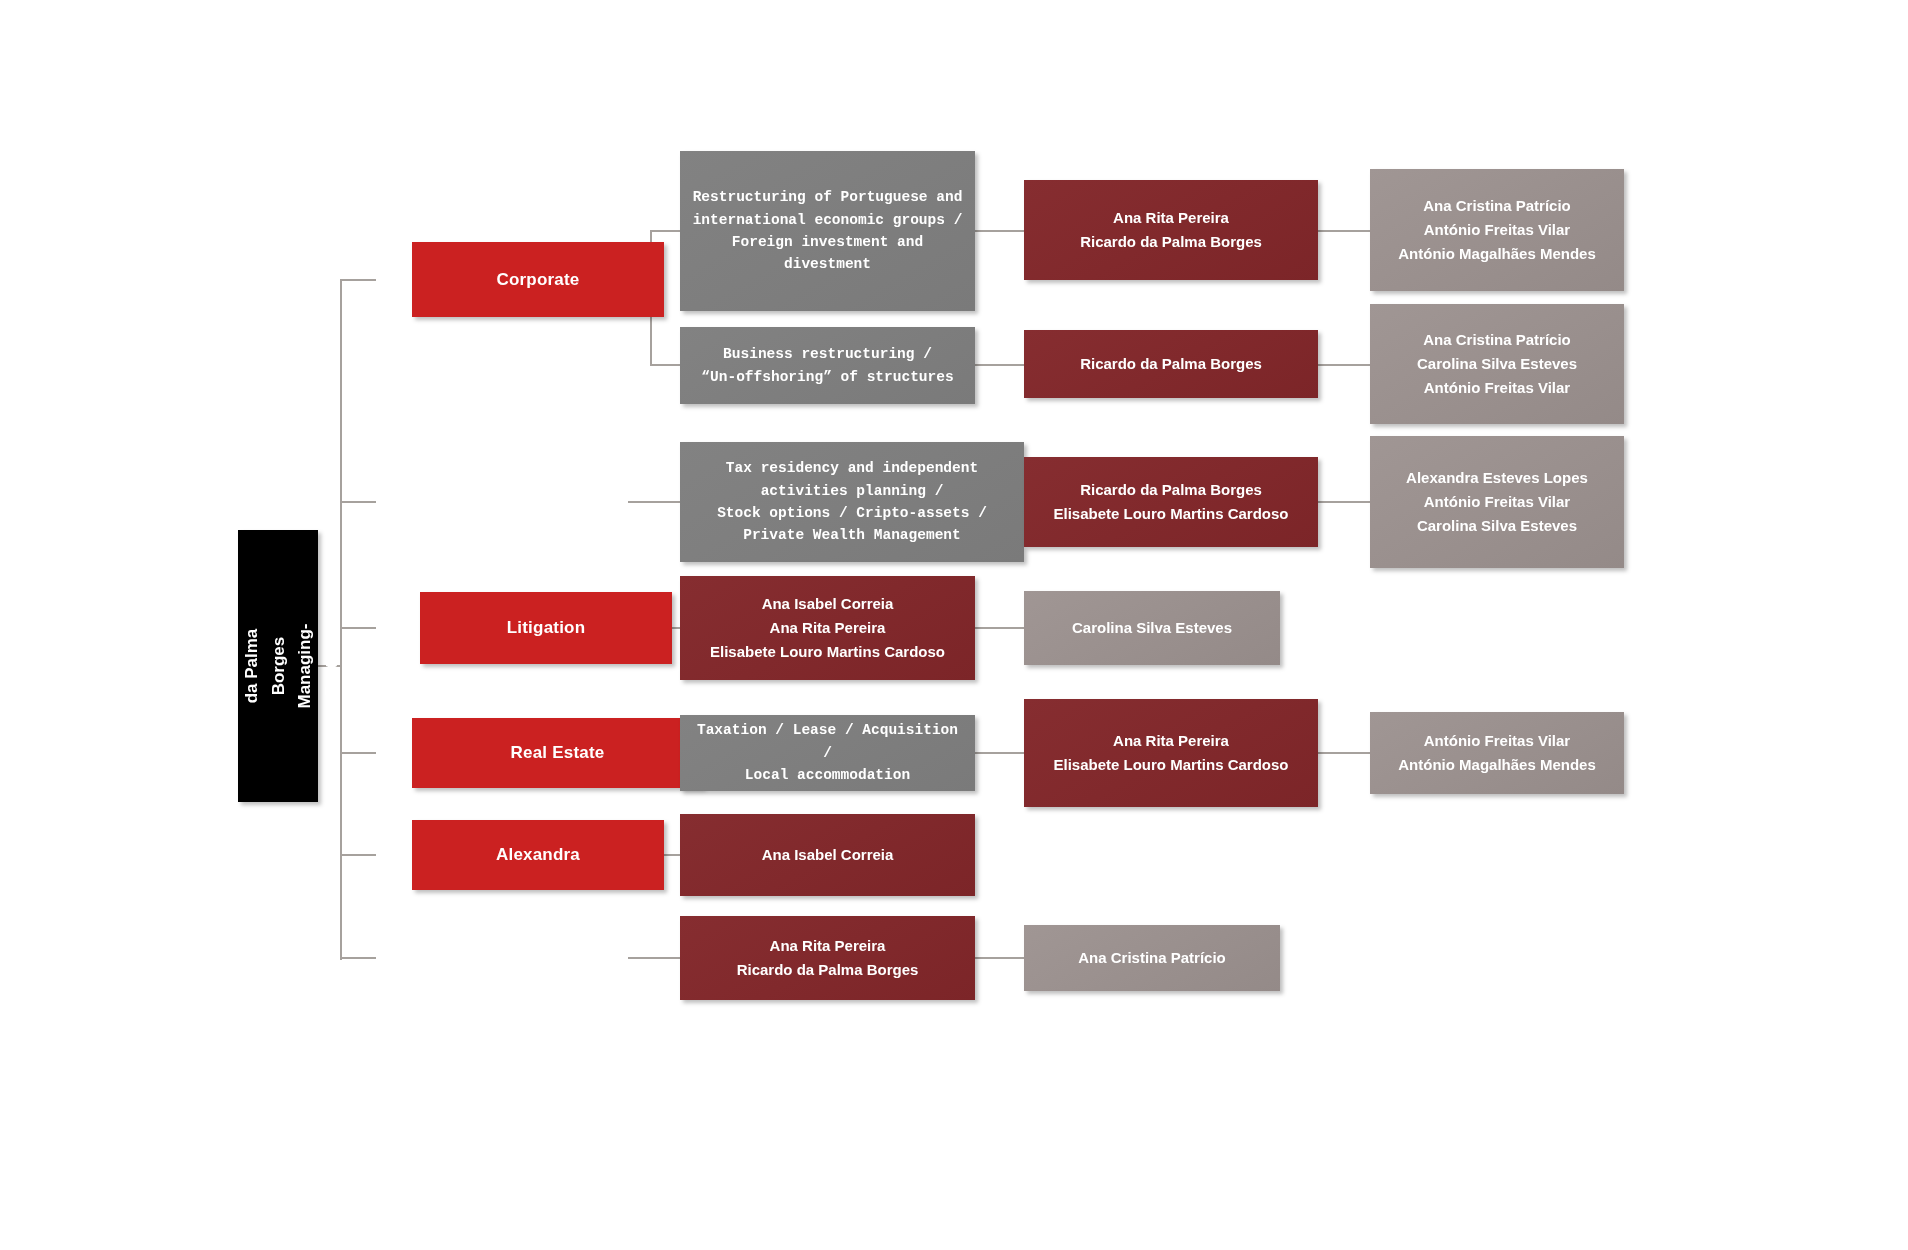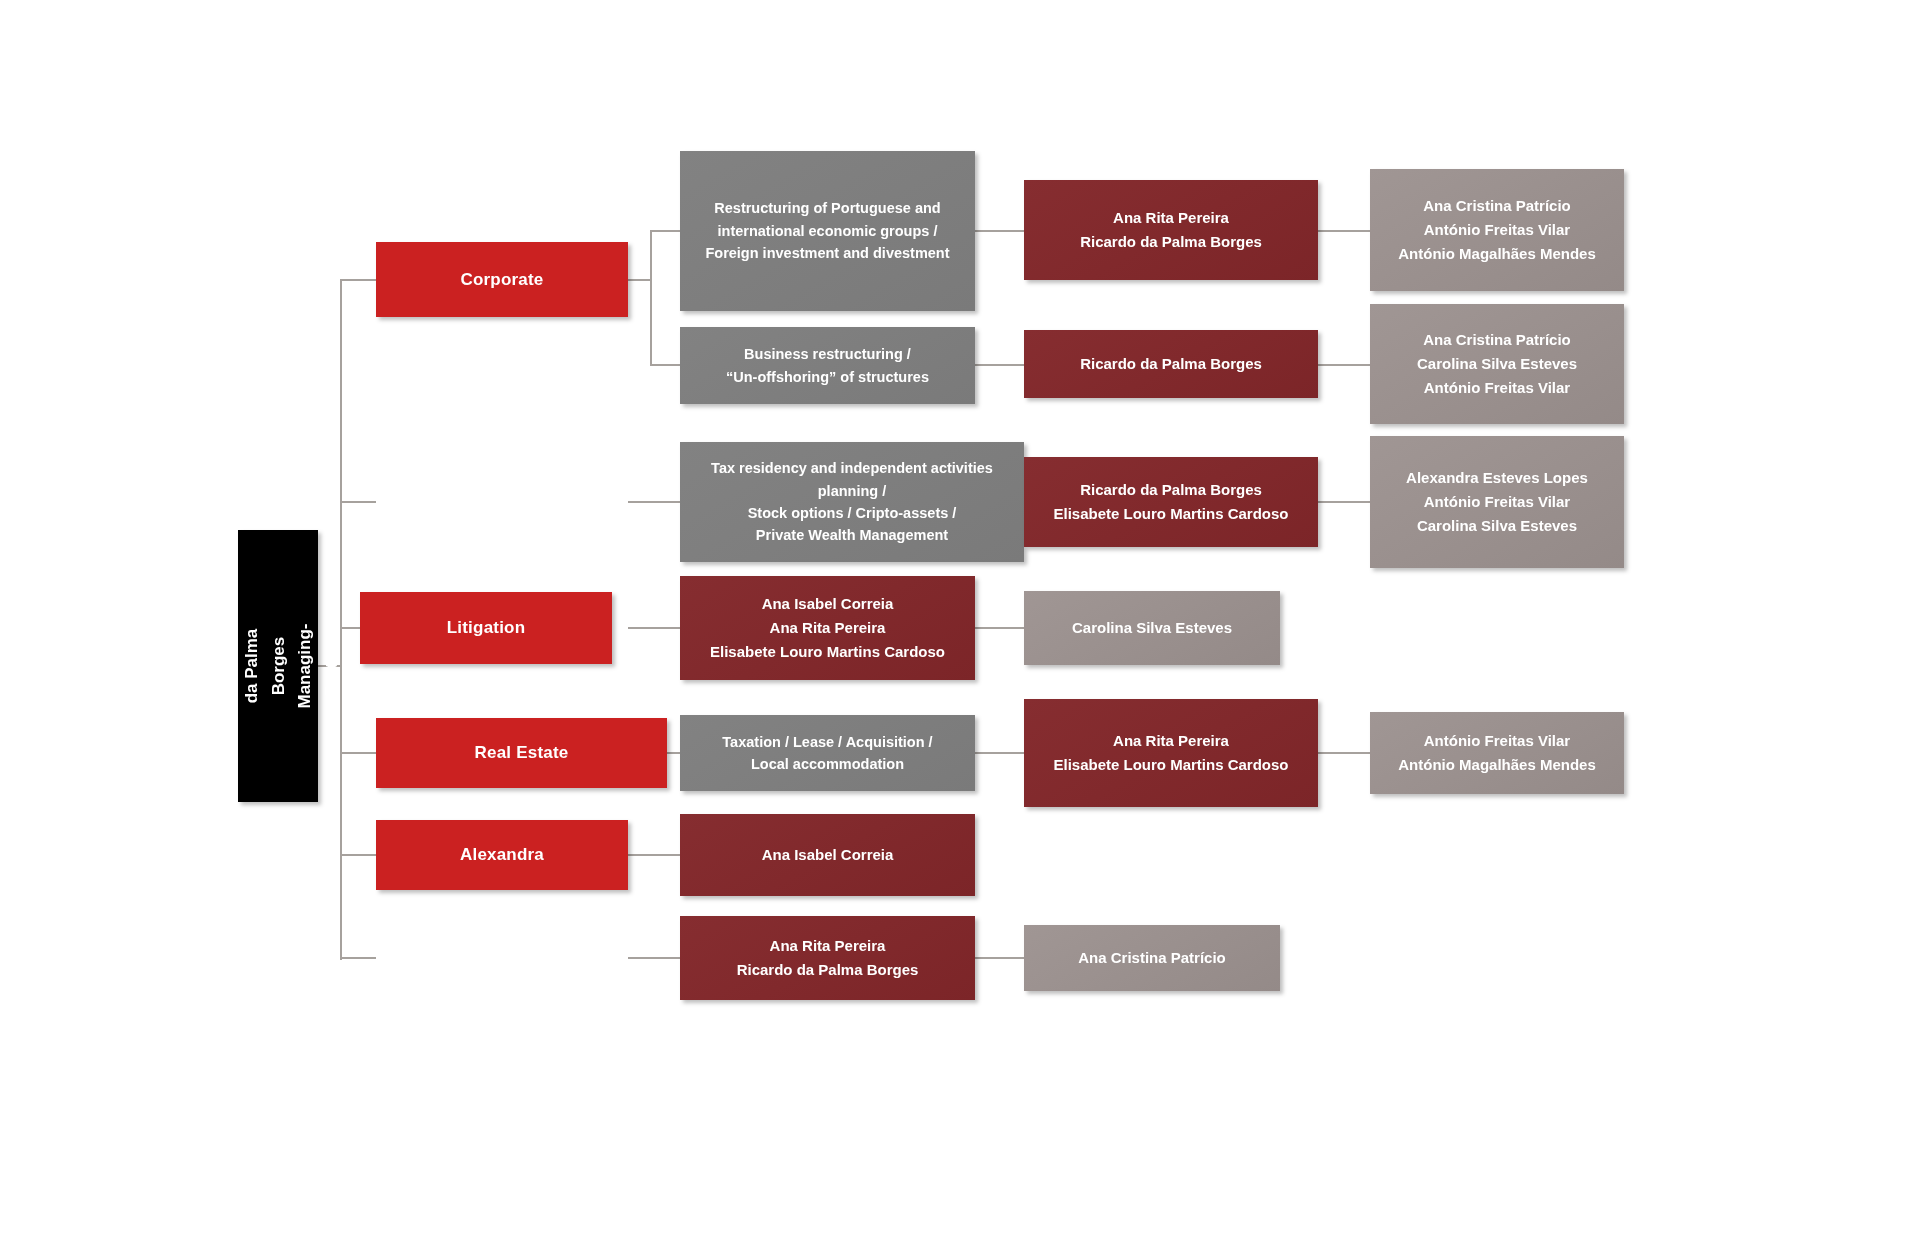--- a/index.html
+++ b/index.html
@@ -14,23 +14,23 @@
     position:absolute;
     display:flex;align-items:center;justify-content:center;
     text-align:center;
     color:#ffffff;font-weight:bold;
     white-space:pre-line;
     box-sizing:border-box;
     padding:6px 10px;
     box-shadow:3px 3px 4px rgba(0,0,0,0.25);
     line-height:1.6;
   }
-  .red{background:#cb2121;font-size:17px;letter-spacing:.2px;}
+  .red{background:#cb2121;font-size:17px;letter-spacing:.2px;margin-left:36px;}
   .darkred{background:linear-gradient(150deg,#862d30 0%,#7c2528 100%);font-size:15px;text-align:center;}
-  .gray{background:linear-gradient(150deg,#828282 0%,#7a7a7a 100%);font-size:14.5px;line-height:1.55;}
+  .gray{background:linear-gradient(150deg,#828282 0%,#7a7a7a 100%);font-size:14.5px;line-height:1.55;font-family:Liberation Mono, monospace;}
   .mauve{background:linear-gradient(150deg,#a09694 0%,#948a88 100%);font-size:15px;}
   .black{background:#000000;padding:0;}
   .black .rot{
     transform:rotate(-90deg);
     width:272px;height:80px;
     display:flex;flex-direction:column;align-items:center;justify-content:center;
     font-size:17px;line-height:1.55;color:#fff;font-weight:bold;text-align:center;
   }
   .black .rot span{display:block;}
   .line{position:absolute;background:#a6a19d;}
@@ -76,21 +76,21 @@
   <div class="line" style="left:975px;top:957px;width:49px;height:2px"></div>
 
   <div class="box black" style="left:238px;top:530px;width:80px;height:272px">
     <div class="rot">
       <span>Ricardo da Palma Borges</span>
       <span>Managing-Partner</span>
     </div>
   </div>
 
   <div class="box red" style="left:376px;top:242px;width:252px;height:75px">Corporate</div>
-  <div class="box red" style="left:360px;top:592px;width:252px;height:72px">Litigation</div>
+  <div class="box red" style="left:384px;top:592px;width:252px;height:72px">Litigation</div>
   <div class="box red" style="left:376px;top:718px;width:291px;height:70px">Real Estate</div>
   <div class="box red" style="left:376px;top:820px;width:252px;height:70px">Alexandra</div>
 
   <div class="box gray" style="left:680px;top:151px;width:295px;height:160px">Restructuring of Portuguese and international economic groups /
 Foreign investment and divestment</div>
   <div class="box darkred" style="left:1024px;top:180px;width:294px;height:100px">Ana Rita Pereira
 Ricardo da Palma Borges</div>
   <div class="box mauve" style="left:1370px;top:169px;width:254px;height:122px">Ana Cristina Patrício
 António Freitas Vilar
 António Magalhães Mendes</div>

